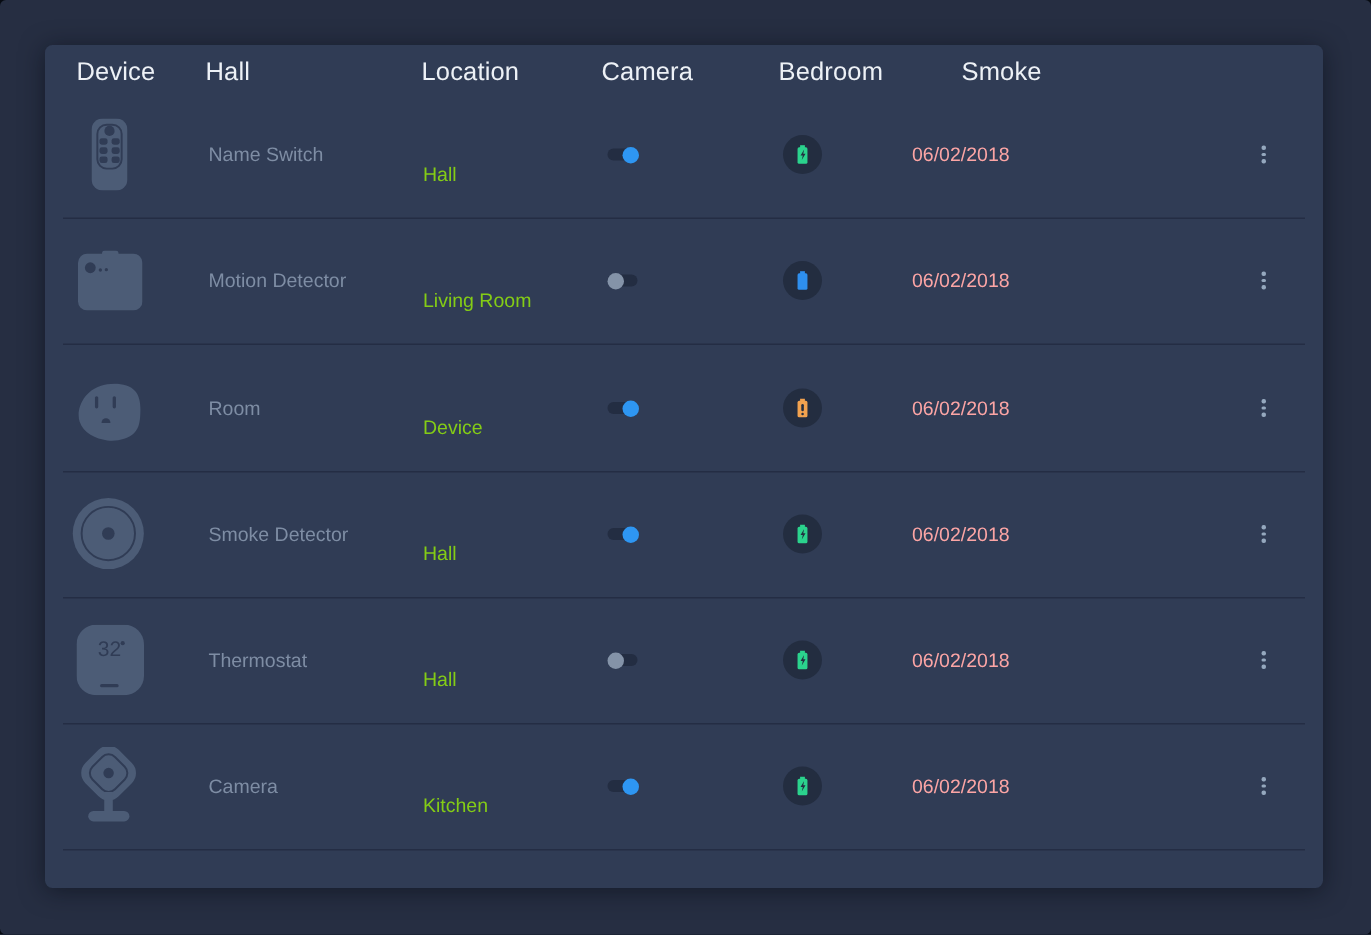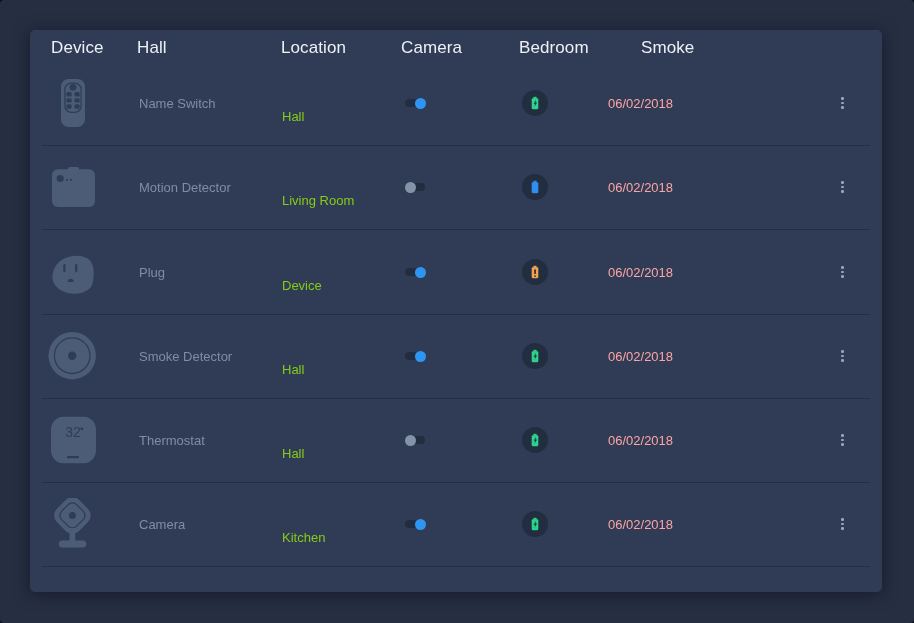--- a/index.html
+++ b/index.html
@@ -89,21 +89,21 @@
       <i></i>
     </div>
   <div class="row-sep" style="top:229px"></div>
 
   <svg class="icon" style="left:52px;top:275px" width="42" height="39" viewBox="0 0 42 39">
       <path d="M19.5 0.7 C26.5 -0.4 34.5 0.9 38.2 5.3 C41 8.6 41.7 13.2 41.6 18.2 C41.5 24 41.2 29.8 37.3 33.3 C33.2 37 26.3 38.9 19.5 38.1 C11.8 37.2 3.6 33.1 1.1 25.7 C-1.6 17.7 3.7 3.2 19.5 0.7 Z" fill="#4c5c76"></path>
       <rect x="11.3" y="8.6" width="2.2" height="8.2" rx="1.1" fill="#303c55"></rect>
       <rect x="23.1" y="8.6" width="2.2" height="8.2" rx="1.1" fill="#303c55"></rect>
       <path d="M15.7 26.2 a2.95 2.95 0 0 1 5.9 0 l-0.05 0.3 h-5.8 Z" fill="#303c55"></path>
     </svg>
-  <div class="nametxt" style="left:139px;top:272px">Plug</div>
+  <div class="nametxt" style="left:139px;top:272px">Room</div>
   <div class="loctxt" style="left:282px;top:272px">Device</div>
   <div class="toggle" style="top:272px">
       <span class="knob on"></span>
     </div>
   <div class="bat" style="top:272px">
       <svg width="26" height="26" viewBox="0 0 26 26" style="position:absolute;left:0;top:0">
         <path d="M11.4 6.8h3.2v2H11.4z" fill="#f2a24f"></path>
         <rect x="9.7" y="8.2" width="6.6" height="11" rx="1.1" fill="#f2a24f"></rect>
         <rect x="12.2" y="10.3" width="1.7" height="4.8" rx="0.85" fill="#232d40"></rect>
         <rect x="12.2" y="16.2" width="1.7" height="1.7" rx="0.85" fill="#232d40"></rect>

